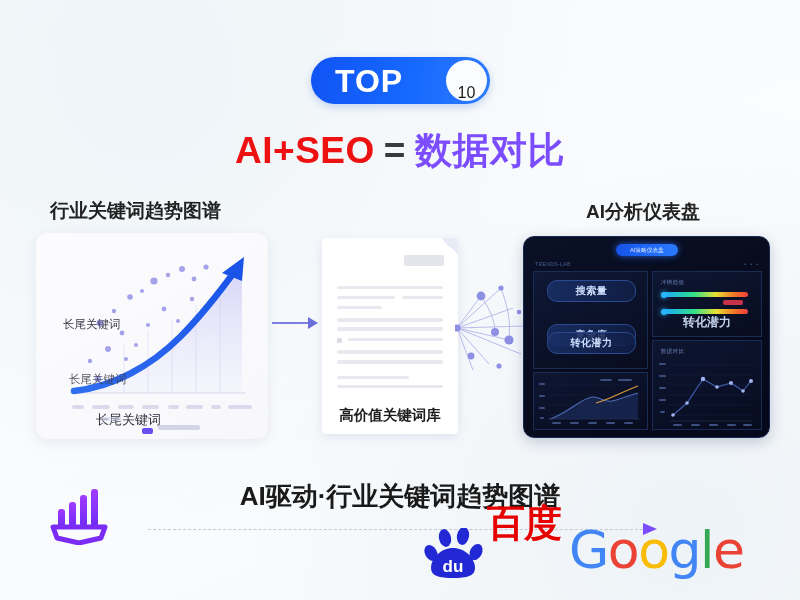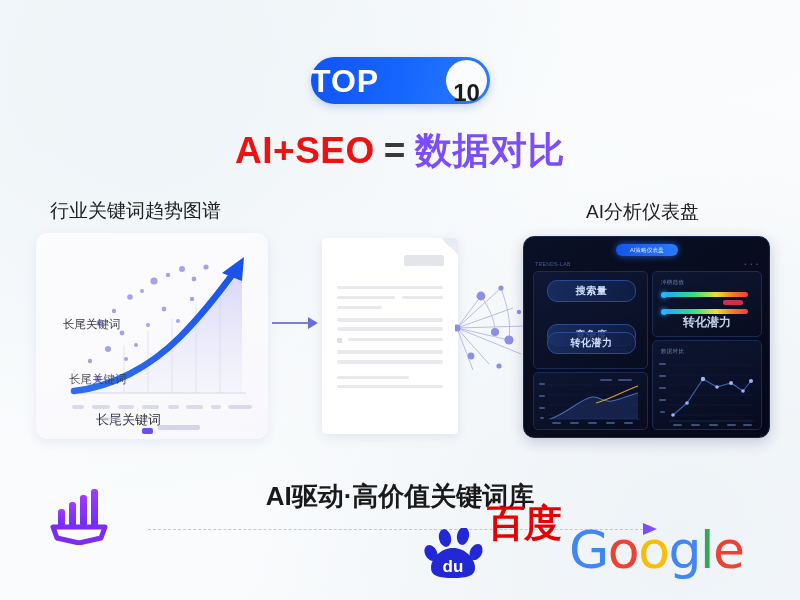--- a/index.html
+++ b/index.html
@@ -15,40 +15,40 @@
   
   #top-badge{
     position:absolute;left:311px;top:57px;width:179px;height:47px;
     border-radius:24px;
     background:linear-gradient(100deg,#1153f5 0%,#1668ff 55%,#2f7bff 100%);
     box-shadow:0 3px 8px rgba(25,80,200,.22);
     display:flex;align-items:center;
   }
   #top-badge .tp-word{
     color:#fff;font-weight:bold;font-size:32px;letter-spacing:1px;
-    line-height:1;
+    margin-left:24px;line-height:1;
   }
   #top-badge .tp-circle{
     position:absolute;right:3px;top:3px;width:41px;height:41px;border-radius:50%;
     background:#fbfcfd;display:flex;align-items:center;justify-content:center;
   }
-  #top-badge .tp-circle span{color:#1b1b1b;font-weight:bold;font-size:24px;line-height:1;margin-top:24px;}
+  #top-badge .tp-circle span{color:#1b1b1b;font-weight:normal;font-size:16px;line-height:1;margin-top:24px;}
 
   
   #headline{
     position:absolute;left:0;top:126px;width:800px;text-align:center;
     font-size:37px;font-weight:bold;letter-spacing:.5px;white-space:nowrap;
   }
   #headline .hl-red{color:#ee1111;}
   #headline .hl-eq{color:#3a3a3a;margin:0 9px;}
   #headline .hl-purple{color:#7b4dff;}
 
   
   .section-caption{
-    position:absolute;font-size:19px;font-weight:normal;color:#222;white-space:nowrap;
+    position:absolute;font-size:19px;font-weight:bold;color:#222;white-space:nowrap;
   }
   #caption-left{left:50px;top:198px;}
   #caption-right{left:586px;top:199px;text-align:right;}
 
   
   #chart-card{
     position:absolute;left:36px;top:233px;width:232px;height:206px;
     background:linear-gradient(150deg,#fcfcfe 0%,#f8f8fc 100%);
     border-radius:12px;box-shadow:0 3px 12px rgba(60,70,140,.09);
     overflow:hidden;
@@ -108,21 +108,21 @@
     position:absolute;left:92px;top:7px;width:62px;height:12px;border-radius:6px;
     background:linear-gradient(90deg,#1554e8,#2a7bff);
     display:flex;align-items:center;justify-content:center;
     box-shadow:0 0 7px rgba(40,110,255,.75);
   }
   #dash-header-pill span{font-size:6px;color:#dce9ff;white-space:nowrap;transform:scale(.95);}
   #dash-brand{position:absolute;left:11px;top:24px;font-size:5px;color:#4a5f92;letter-spacing:.4px;}
   #dash-dots{position:absolute;right:10px;top:24px;font-size:6px;color:#3d5286;letter-spacing:1px;}
 
   .dash-panel{
-    position:absolute;border:1px solid #1a2b55;border-radius:5px;
+    position:absolute;border:1px solid #1a2b55;border-radius:0;
     background:linear-gradient(160deg,rgba(18,30,66,.55),rgba(9,14,34,.55));
   }
   #panel-pills{left:9px;top:34px;width:113px;height:96px;}
   #panel-area{left:9px;top:135px;width:113px;height:56px;}
   #panel-gauge{left:128px;top:34px;width:108px;height:64px;}
   #panel-trend{left:128px;top:103px;width:108px;height:88px;}
 
   .dash-pill{
     position:absolute;left:13px;width:87px;height:20px;border-radius:10px;
     background:linear-gradient(100deg,rgba(26,48,104,.85),rgba(16,30,70,.85));
@@ -276,20 +276,21 @@
   <div class="doc-line" style="left:80px;top:58px;width:41px;"></div>
   <div class="doc-line" style="left:15px;top:68px;width:45px;"></div>
   <div class="doc-line" style="left:15px;top:80px;width:106px;height:4px;"></div>
   <div class="doc-line" style="left:15px;top:89px;width:106px;height:4px;"></div>
   <div class="doc-line" style="left:26px;top:100px;width:95px;"></div>
   <div id="doc-bullet"></div>
   <div class="doc-line" style="left:15px;top:112px;width:106px;height:4px;"></div>
   <div class="doc-line" style="left:15px;top:122px;width:106px;height:4px;"></div>
   <div class="doc-line" style="left:15px;top:138px;width:72px;"></div>
   <div class="doc-line" style="left:15px;top:147px;width:106px;"></div>
+  <div id="doc-caption">高价值关键词库</div>
 </div>
 
 <svg id="node-net" viewBox="0 0 75 100">
   <g stroke="#a6a9e6" stroke-width=".9" fill="none" opacity=".85">
     <path d="M2,50 L26,18"></path>
       <path d="M2,50 L46,10"></path>
       <path d="M2,50 L58,30"></path>
     <path d="M2,50 L70,48"></path>
       <path d="M2,50 L54,62"></path>
       <path d="M2,50 L66,76"></path>
@@ -398,21 +399,21 @@
         <rect x="6" y="22" width="7" height="2" rx="1"></rect>
           <rect x="6" y="34" width="7" height="2" rx="1"></rect>
         <rect x="6" y="46" width="7" height="2" rx="1"></rect>
           <rect x="6" y="58" width="7" height="2" rx="1"></rect>
         <rect x="7" y="70" width="5" height="2" rx="1"></rect>
       </g>
     </svg>
   </div>
 </div>
 
-<div id="slogan">AI驱动·高价值关键词库</div>
+<div id="slogan">AI驱动·行业关键词趋势图谱</div>
 <div id="dash-rule"></div>
 <svg id="rule-arrow" viewBox="0 0 14 12">
   <path d="M0,0 L14,6 L0,12 Z" fill="#7b4dff"></path>
 </svg>
 
 <svg id="bar-icon" viewBox="0 0 62 62">
   <defs>
     <linearGradient id="barGrad" x1="0" y1="0" x2="0" y2="1">
       <stop offset="0%" stop-color="#a23bff"></stop>
       <stop offset="100%" stop-color="#6d2bf5"></stop>

